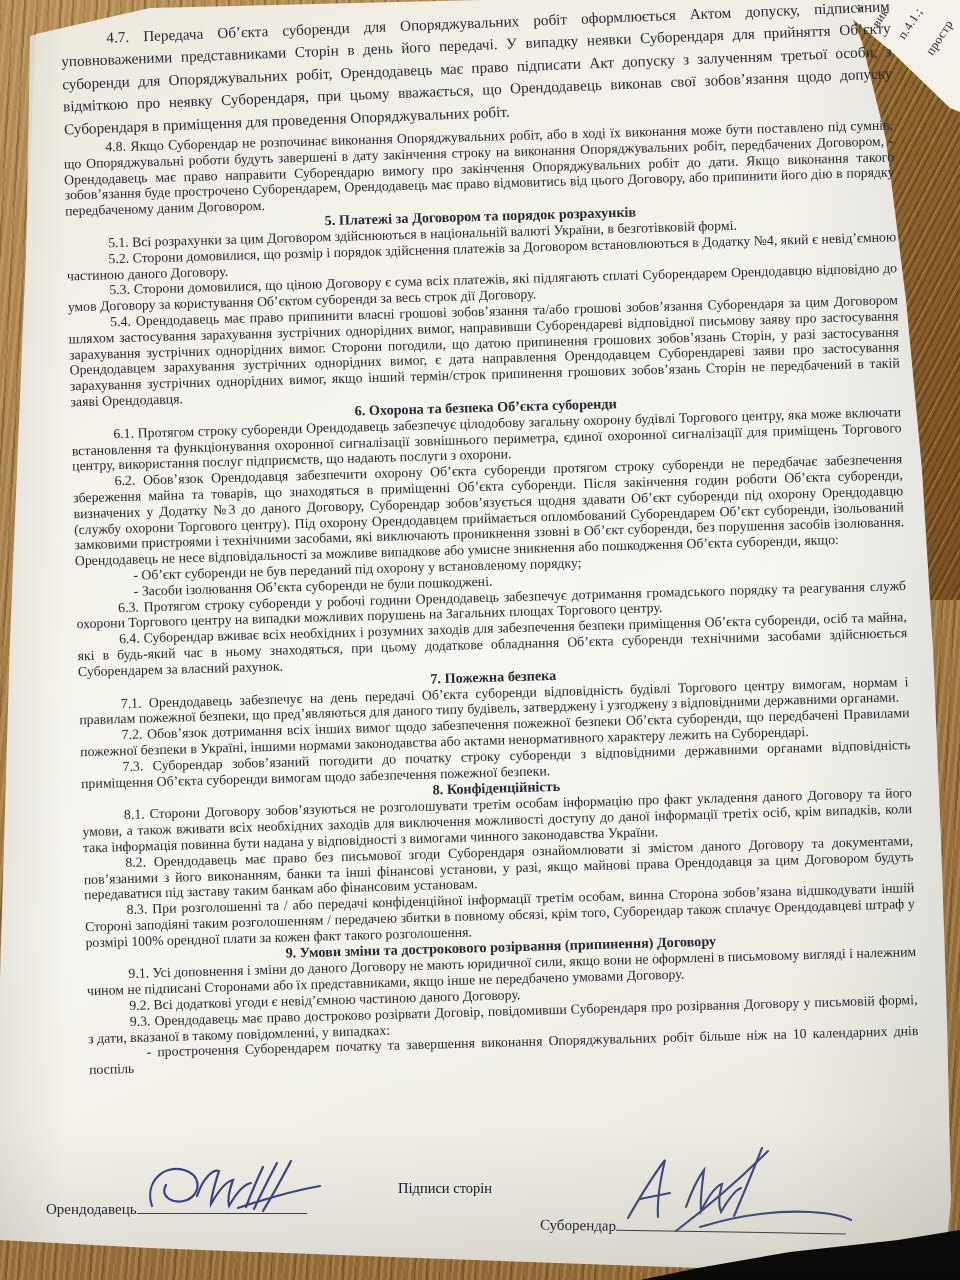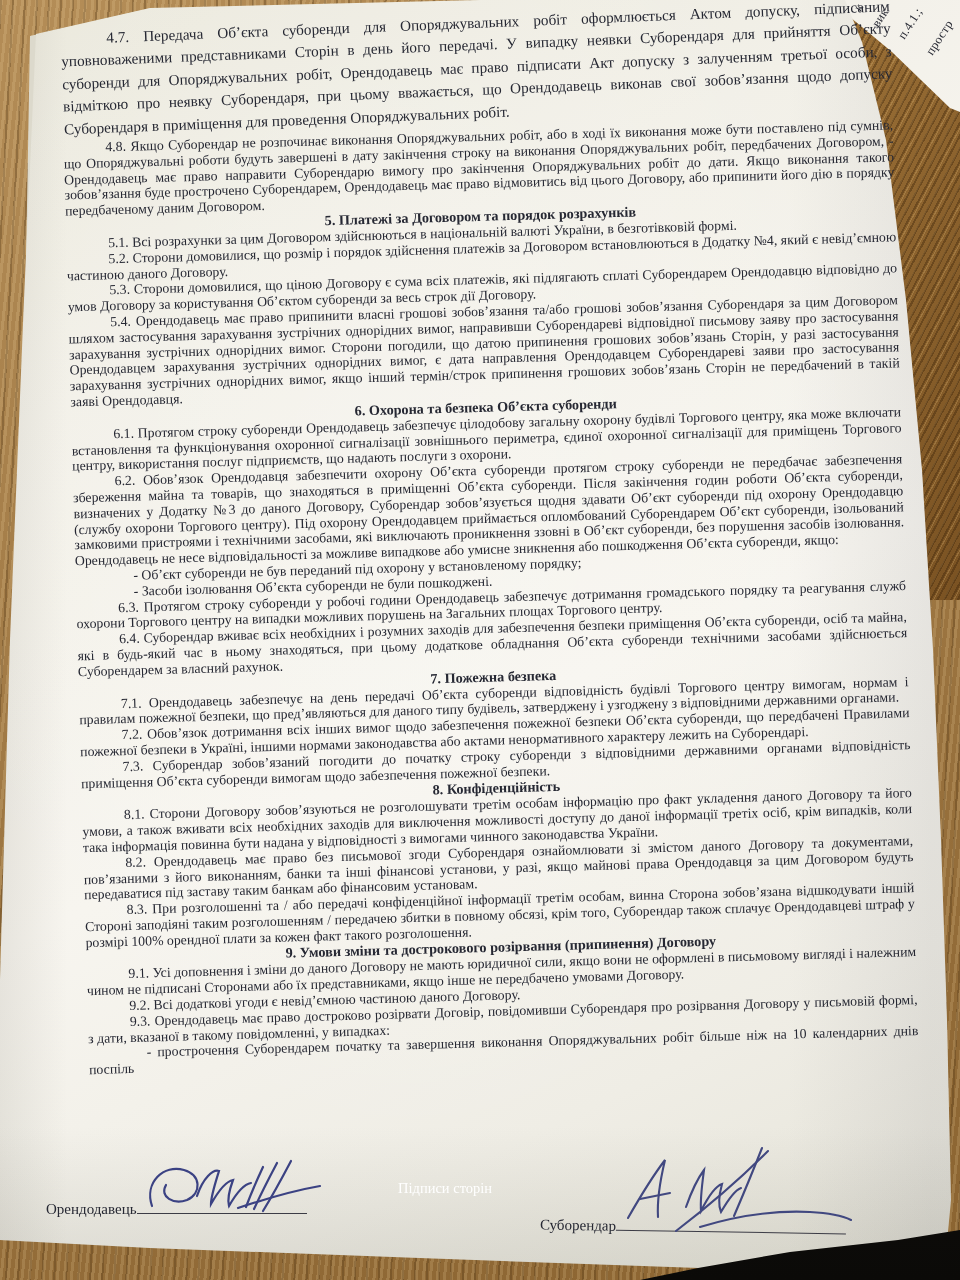--- a/index.html
+++ b/index.html
@@ -52,21 +52,21 @@
   .content{
     position:absolute;left:60px;top:28px;width:830px;
     transform:rotate(-1.6deg);transform-origin:20px 0;
     color:#262833;
   }
   .content p{margin:0;}
   .clause{font-size:13.8px;line-height:15.8px;text-align:justify;text-indent:42px;}
   .top-clause{font-size:15.2px;line-height:22.4px;text-align:justify;text-indent:46px;transform:rotate(-0.7deg);transform-origin:left top;}
   .bullet{font-size:13.8px;line-height:15.8px;text-align:justify;text-indent:58px;}
   .heading{font-size:14.2px;font-weight:bold;text-align:center;margin:8px 0 3px 0;text-indent:0;}
-  .sig-title{position:absolute;left:398px;top:1180px;font-size:14.5px;color:#ffffff;}
+  .sig-title{position:absolute;left:398px;top:1180px;font-size:14.5px;color:#0f172a;}
   .sig-lessor{position:absolute;left:46px;top:1200px;font-size:15px;color:#262833;}
   .sig-sublessee{position:absolute;left:540px;top:1218px;font-size:15px;color:#262833;transform:rotate(0.9deg);}
   .sig-line{display:inline-block;height:13px;border-bottom:1.4px solid #3c3c46;vertical-align:baseline;}
   .line-lessor{width:170px;}
   .line-sublessee{width:230px;}
   .sig-svg{position:absolute;left:0;top:0;pointer-events:none;}
   .dark-corner{
     position:absolute;inset:0;
     clip-path:polygon(640px 1280px,960px 1280px,960px 1230px,898px 1240px,790px 1252px,698px 1268px);
     background:linear-gradient(180deg,#2a251e,#0b0a08);

